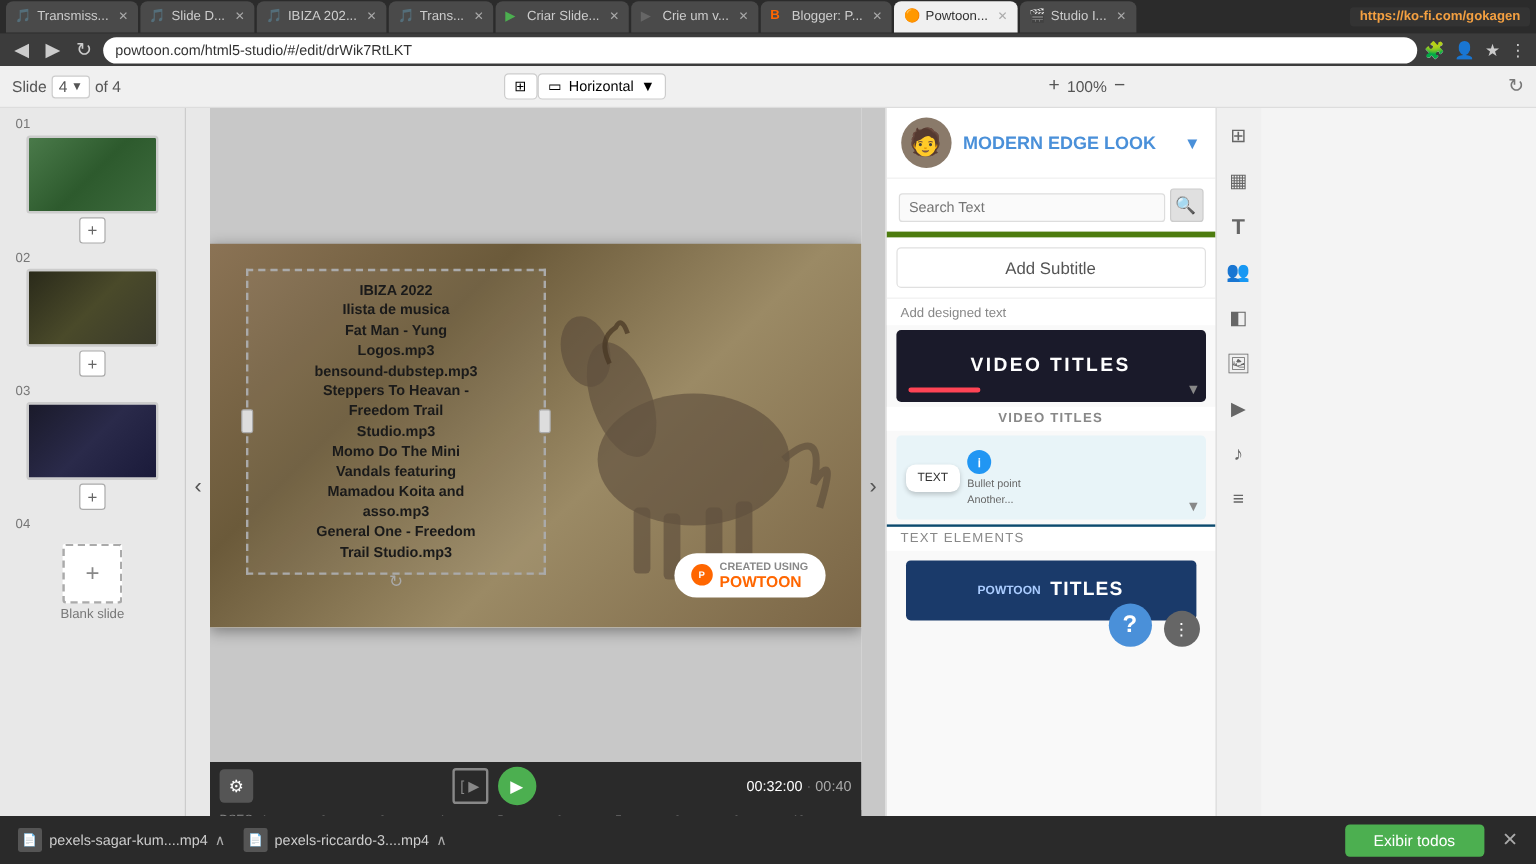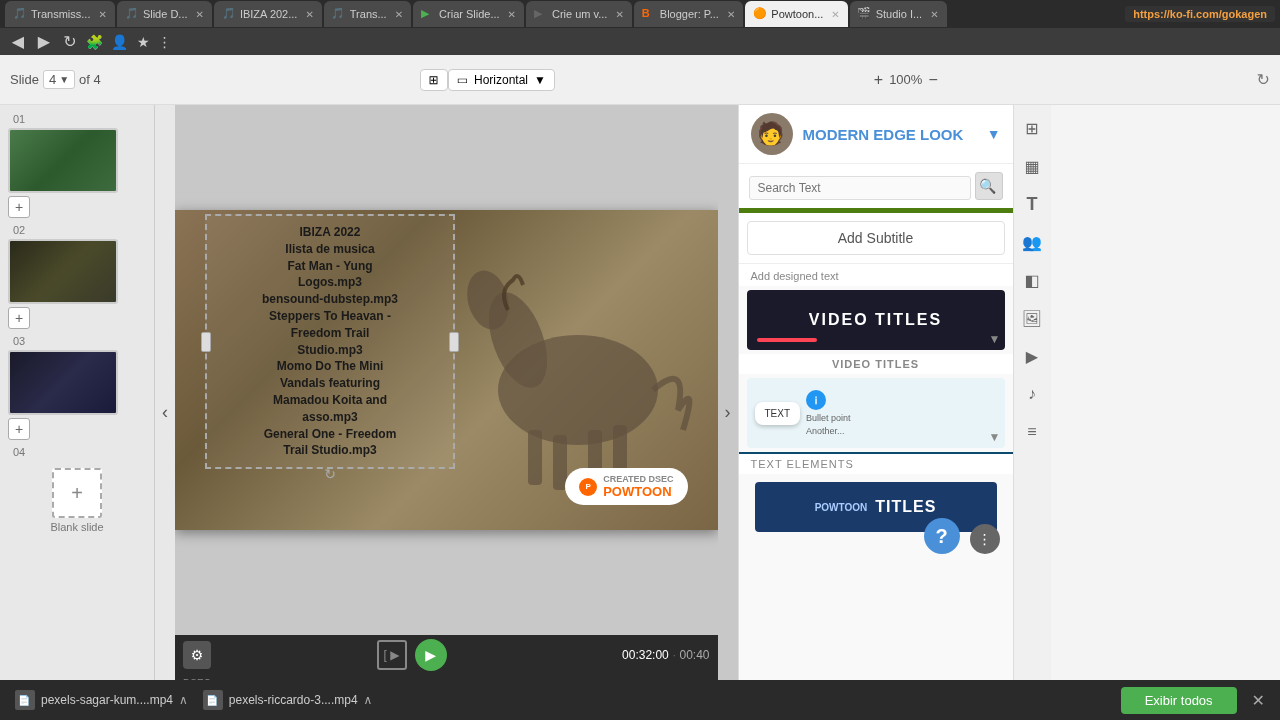--- a/index.html
+++ b/index.html
@@ -88,21 +88,21 @@
     
     .app {
       display: flex;
       flex-direction: column;
       height: calc(720px - 55px);
       background: #f4f4f4;
     }
 
     
     .top-toolbar {
-      height: 50px;
+      height: 35px;
       background: #f0f0f0;
       border-bottom: 1px solid #ddd;
       display: flex;
       align-items: center;
       padding: 0 10px;
     }
     .slide-indicator {
       display: flex;
       align-items: center;
       gap: 4px;
@@ -158,21 +158,21 @@
       border-right: 1px solid #ccc;
       overflow-y: auto;
       padding: 8px;
       display: flex;
       flex-direction: column;
       gap: 6px;
     }
     .slide-item {
       display: flex;
       flex-direction: column;
-      align-items: flex-start;
+      align-items: center;
       gap: 3px;
     }
     .slide-num-label {
       font-size: 11px;
       color: #777;
       align-self: flex-start;
       margin-left: 5px;
     }
     .slide-thumb {
       width: 110px;
@@ -266,21 +266,21 @@
     }
     .slide-bg {
       width: 100%;
       height: 100%;
       background: linear-gradient(135deg, #8b7355 0%, #6b5a3a 30%, #9b8a65 60%, #7a6545 100%);
       position: absolute;
       top: 0; left: 0;
     }
     .text-overlay {
       position: absolute;
-      top: 4px;
+      top: 21px;
       left: 30px;
       width: 250px;
       border: 2px dashed #aaa;
       padding: 8px;
       background: rgba(255,255,255,0.05);
     }
     .text-overlay p {
       font-size: 12px;
       font-weight: bold;
       color: #1a1a1a;
@@ -849,20 +849,23 @@
       <span>Studio I...</span>
       <span class="tab-close">✕</span>
     </div>
     <div style="flex:1;"></div>
     <span style="color:#f4a041;font-size:11px;font-weight:bold;background:#333;padding:2px 8px;border-radius:3px;">https://ko-fi.com/gokagen</span>
   </div>
   <div class="nav-row">
     <span class="nav-btn">◀</span>
     <span class="nav-btn">▶</span>
     <span class="nav-btn">↻</span>
+    <div class="address-bar">
+      <span>powtoon.com/html5-studio/#/edit/drWik7RtLKT</span>
+    </div>
     <div class="nav-icons">
       <span>🧩</span>
       <span>👤</span>
       <span>★</span>
       <span>⋮</span>
     </div>
   </div>
 </div>
 
 <div class="app">
@@ -961,21 +964,21 @@
           <div class="text-overlay">
             <p>IBIZA 2022<br>Ilista de musica<br>Fat Man - Yung<br>Logos.mp3<br>bensound-dubstep.mp3<br>Steppers To Heavan -<br>Freedom Trail<br>Studio.mp3<br>Momo Do The Mini<br>Vandals featuring<br>Mamadou Koita and<br>asso.mp3<br>General One - Freedom<br>Trail Studio.mp3</p>
             <div class="resize-handle-left"></div>
             <div class="resize-handle-right"></div>
             <div class="rotate-handle">↻</div>
           </div>
 
           <div class="powtoon-badge">
             <div class="powtoon-logo-dot">P</div>
             <div>
-              <div style="font-size:9px;color:#888;">CREATED DSEC</div>
+              <div style="font-size:9px;color:#888;">CREATED USING</div>
               <div style="font-size:13px;font-weight:bold;color:#ff6600;">POWTOON</div>
             </div>
           </div>
         </div>
       </div>
 
       <div class="timeline-area">
         <div class="timeline-controls">
           <div class="settings-btn">⚙</div>
           <div class="playback-controls">

